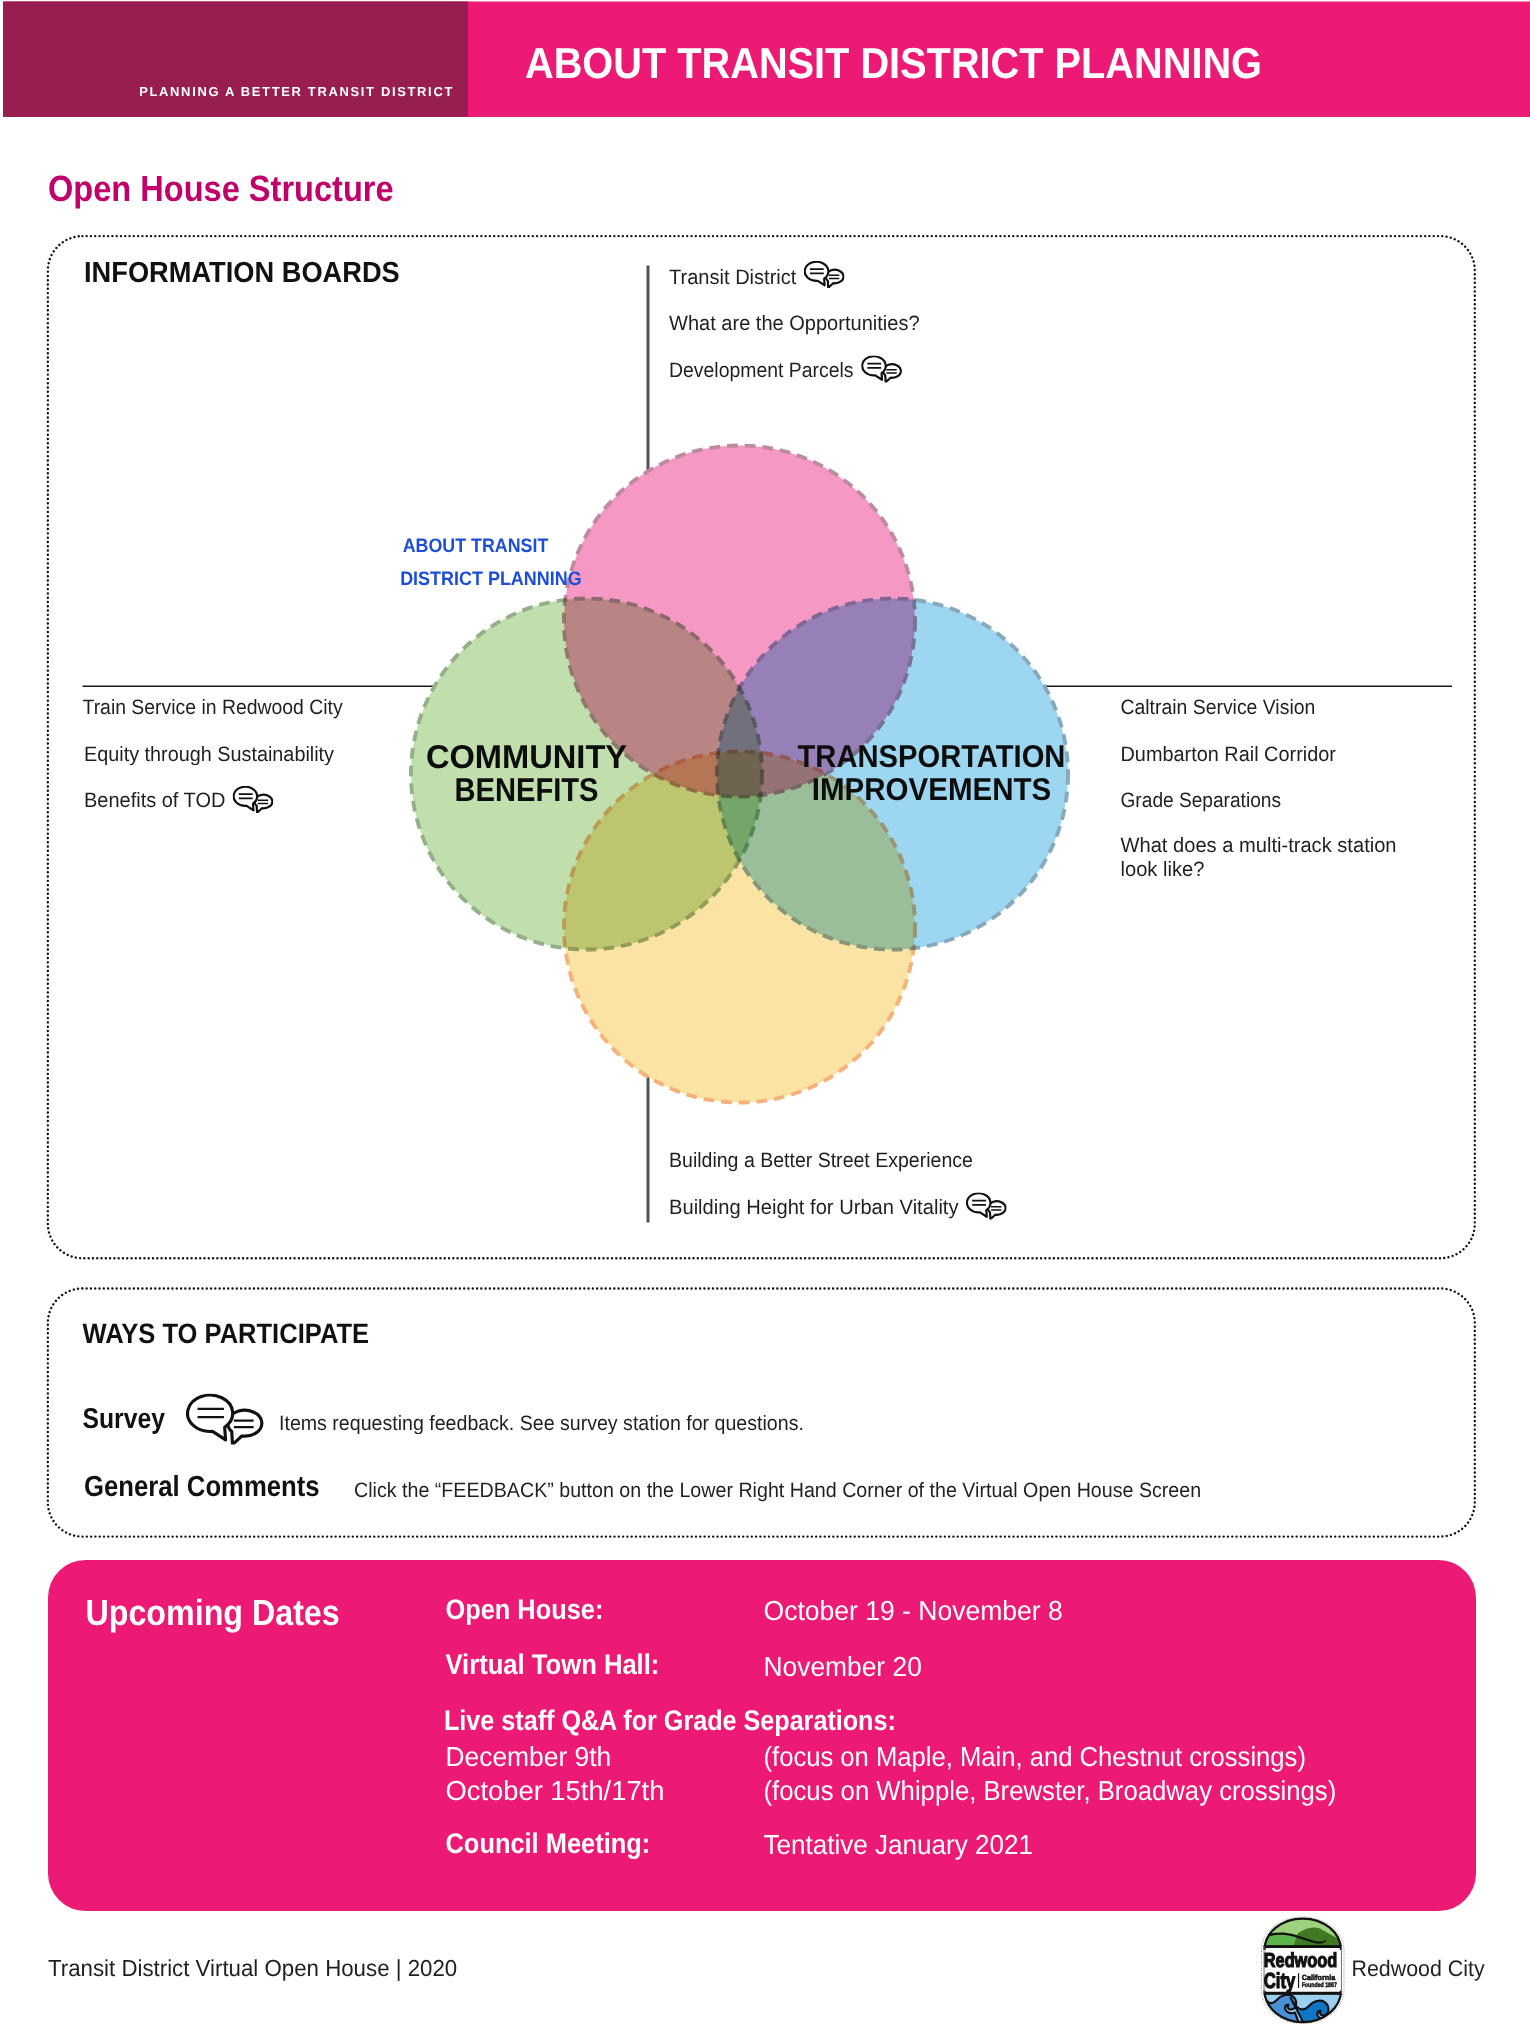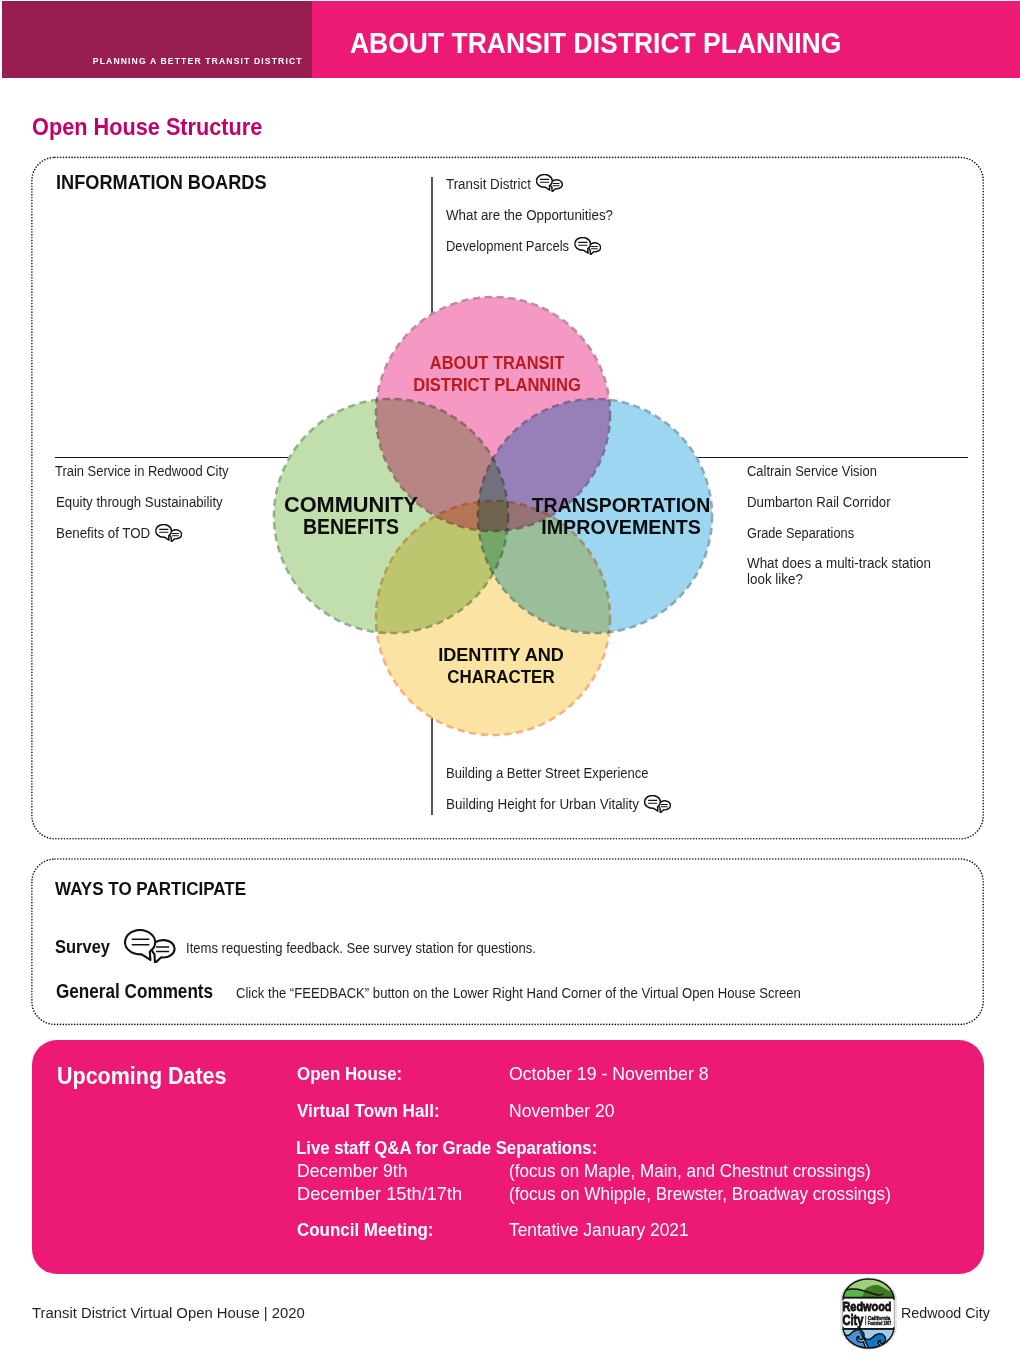--- a/index.html
+++ b/index.html
@@ -72,35 +72,31 @@
       </svg></div>
 
   <svg id="venn" class="abs" width="1020" height="1360" viewBox="0 0 1020 1360">
       <g style="isolation:isolate">
         <circle cx="493" cy="414" r="117" fill="#F598C4" stroke="#C08A9E" stroke-width="2.6" stroke-dasharray="7.2 4.6" style="mix-blend-mode:multiply"></circle>
         <circle cx="391" cy="516" r="117" fill="#C0DFAC" stroke="#93B08B" stroke-width="2.6" stroke-dasharray="7.2 4.6" style="mix-blend-mode:multiply"></circle>
         <circle cx="595" cy="516" r="117" fill="#9DD6F0" stroke="#87A9BE" stroke-width="2.6" stroke-dasharray="7.2 4.6" style="mix-blend-mode:multiply"></circle>
         <circle cx="493" cy="618" r="117" fill="#FBE3A3" stroke="#F6B27A" stroke-width="2.6" stroke-dasharray="7.2 4.6" style="mix-blend-mode:multiply"></circle>
       </g>
     </svg>
-  <div class="abs venn-label" style="left:246.60px;top:353.99px;width:500px;font-size:18px;line-height:19.04px;font-weight:bold;text-align:center;color:#b91c1c;white-space:nowrap;">
+  <div class="abs venn-label" style="left:246.60px;top:353.99px;width:500px;font-size:13px;line-height:19.04px;font-weight:bold;color:#1d4ed8;white-space:nowrap;">
       <div style="transform:scaleX(0.9141);">ABOUT TRANSIT</div>
       <div style="margin-top:3.26px;transform:scaleX(0.9210);">DISTRICT PLANNING</div>
     </div>
   <div class="abs venn-label" style="left:101.40px;top:494.59px;width:500px;font-size:22px;line-height:19.04px;font-weight:bold;text-align:center;color:#0d0d0d;white-space:nowrap;">
       <div style="transform:scaleX(0.9889);">COMMUNITY</div>
       <div style="margin-top:3.26px;transform:scaleX(0.8830);">BENEFITS</div>
     </div>
   <div class="abs venn-label" style="left:371.10px;top:494.69px;width:500px;font-size:21px;line-height:19.04px;font-weight:bold;text-align:center;color:#0d0d0d;white-space:nowrap;">
       <div style="transform:scaleX(0.9258);">TRANSPORTATION</div>
       <div style="margin-top:3.26px;transform:scaleX(0.9367);">IMPROVEMENTS</div>
-    </div>
-  <div class="abs venn-label" style="left:251.00px;top:644.79px;width:500px;font-size:19.04px;line-height:19.04px;font-weight:bold;text-align:center;color:#0d0d0d;white-space:nowrap;">
-      <div style="transform:scaleX(0.9510);">IDENTITY AND</div>
-      <div style="margin-top:3.26px;transform:scaleX(0.8901);">CHARACTER</div>
     </div>
 
   <svg class="abs dotbox" id="box-ways" style="left:27px;top:854px;" width="962" height="176">
     <rect x="4.9" y="5" width="951.3" height="165.4" rx="23" ry="23" fill="none" stroke="#111" stroke-width="1.6" stroke-linecap="round" stroke-dasharray="0.01 2.85"></rect>
   </svg>
   <div class="abs" style="left:55.40px;top:879.99px;font-size:18.69px;line-height:18.69px;font-weight:bold;transform:scaleX(0.9108);transform-origin:0 0;white-space:nowrap;color:#111;">WAYS TO PARTICIPATE</div>
   <div class="abs" style="left:54.70px;top:937.19px;font-size:19.04px;line-height:19.04px;font-weight:bold;transform:scaleX(0.8660);transform-origin:0 0;white-space:nowrap;color:#111;">Survey</div>
   <span class="abs" style="left:124.3px;top:929.3px;"><svg class="" width="51.60" height="34.10" viewBox="0 0 103.2 68.2" style="">
         <path d="M 74.46 56.64 A 22.7 17.3 0 1 0 61.01 50.72 L 62.0 68.2 Z" fill="#fff" stroke="#111" stroke-width="4.2" stroke-linejoin="round"></path>
         <path d="M63.8 36.1 H90.2 M63.8 44.9 H90.2" stroke="#111" stroke-width="2.85"></path>
@@ -113,21 +109,21 @@
 
   <div class="abs" id="upcoming"></div>
   <div class="abs" style="left:56.50px;top:1063.62px;font-size:24.21px;line-height:24.21px;font-weight:bold;transform:scaleX(0.8874);transform-origin:0 0;white-space:nowrap;color:#fff;">Upcoming Dates</div>
   <div class="abs" style="left:296.70px;top:1064.75px;font-size:18.97px;line-height:18.97px;font-weight:bold;color:#fff;white-space:nowrap;transform:scaleX(0.8920);transform-origin:0 0;"><span>Open House</span><span>:</span></div>
   <div class="abs" style="left:508.50px;top:1065.28px;font-size:18.34px;line-height:18.34px;font-weight:normal;color:#fff;white-space:nowrap;transform:scaleX(0.9649);transform-origin:0 0;">October 19 - November 8</div>
   <div class="abs" style="left:296.70px;top:1101.85px;font-size:18.97px;line-height:18.97px;font-weight:bold;color:#fff;white-space:nowrap;transform:scaleX(0.9007);transform-origin:0 0;"><span>Virtual Town Hall</span><span>:</span></div>
   <div class="abs" style="left:508.50px;top:1102.38px;font-size:18.34px;line-height:18.34px;font-weight:normal;color:#fff;white-space:nowrap;transform:scaleX(0.9592);transform-origin:0 0;">November 20</div>
   <div class="abs" style="left:295.60px;top:1138.65px;font-size:18.97px;line-height:18.97px;font-weight:bold;color:#fff;white-space:nowrap;transform:scaleX(0.8846);transform-origin:0 0;"><span>Live staff Q&amp;A for Grade Separations</span><span>:</span></div>
   <div class="abs" style="left:296.70px;top:1162.08px;font-size:18.34px;line-height:18.34px;font-weight:normal;color:#fff;white-space:nowrap;transform:scaleX(0.9600);transform-origin:0 0;">December 9th</div>
   <div class="abs" style="left:508.50px;top:1162.08px;font-size:18.34px;line-height:18.34px;font-weight:normal;color:#fff;white-space:nowrap;transform:scaleX(0.9317);transform-origin:0 0;">(focus on Maple, Main, and Chestnut crossings)</div>
-  <div class="abs" style="left:296.70px;top:1184.68px;font-size:18.34px;line-height:18.34px;font-weight:normal;color:#fff;white-space:nowrap;transform:scaleX(0.9947);transform-origin:0 0;">December 15th/17th</div>
+  <div class="abs" style="left:296.70px;top:1184.68px;font-size:18.34px;line-height:18.34px;font-weight:normal;color:#fff;white-space:nowrap;transform:scaleX(0.9947);transform-origin:0 0;">October 15th/17th</div>
   <div class="abs" style="left:508.50px;top:1184.68px;font-size:18.34px;line-height:18.34px;font-weight:normal;color:#fff;white-space:nowrap;transform:scaleX(0.9348);transform-origin:0 0;">(focus on Whipple, Brewster, Broadway crossings)</div>
   <div class="abs" style="left:296.60px;top:1220.75px;font-size:18.97px;line-height:18.97px;font-weight:bold;color:#fff;white-space:nowrap;transform:scaleX(0.8939);transform-origin:0 0;"><span>Council Meeting</span><span>:</span></div>
   <div class="abs" style="left:508.50px;top:1221.28px;font-size:18.34px;line-height:18.34px;font-weight:normal;color:#fff;white-space:nowrap;transform:scaleX(0.9477);transform-origin:0 0;">Tentative January 2021</div>
 
   <div class="abs" style="left:31.90px;top:1304.84px;font-size:15.44px;line-height:15.44px;font-weight:normal;transform:scaleX(0.9615);transform-origin:0 0;white-space:nowrap;color:#231f20;">Transit District Virtual Open House | 2020</div>
   <svg id="footer-seal" class="abs" viewBox="0 0 114 146">
   <defs>
     <clipPath id="sealTop">
           <path d="M6 46A51 42 0 0 1 108 46V41H6Z"></path>
         </clipPath>

